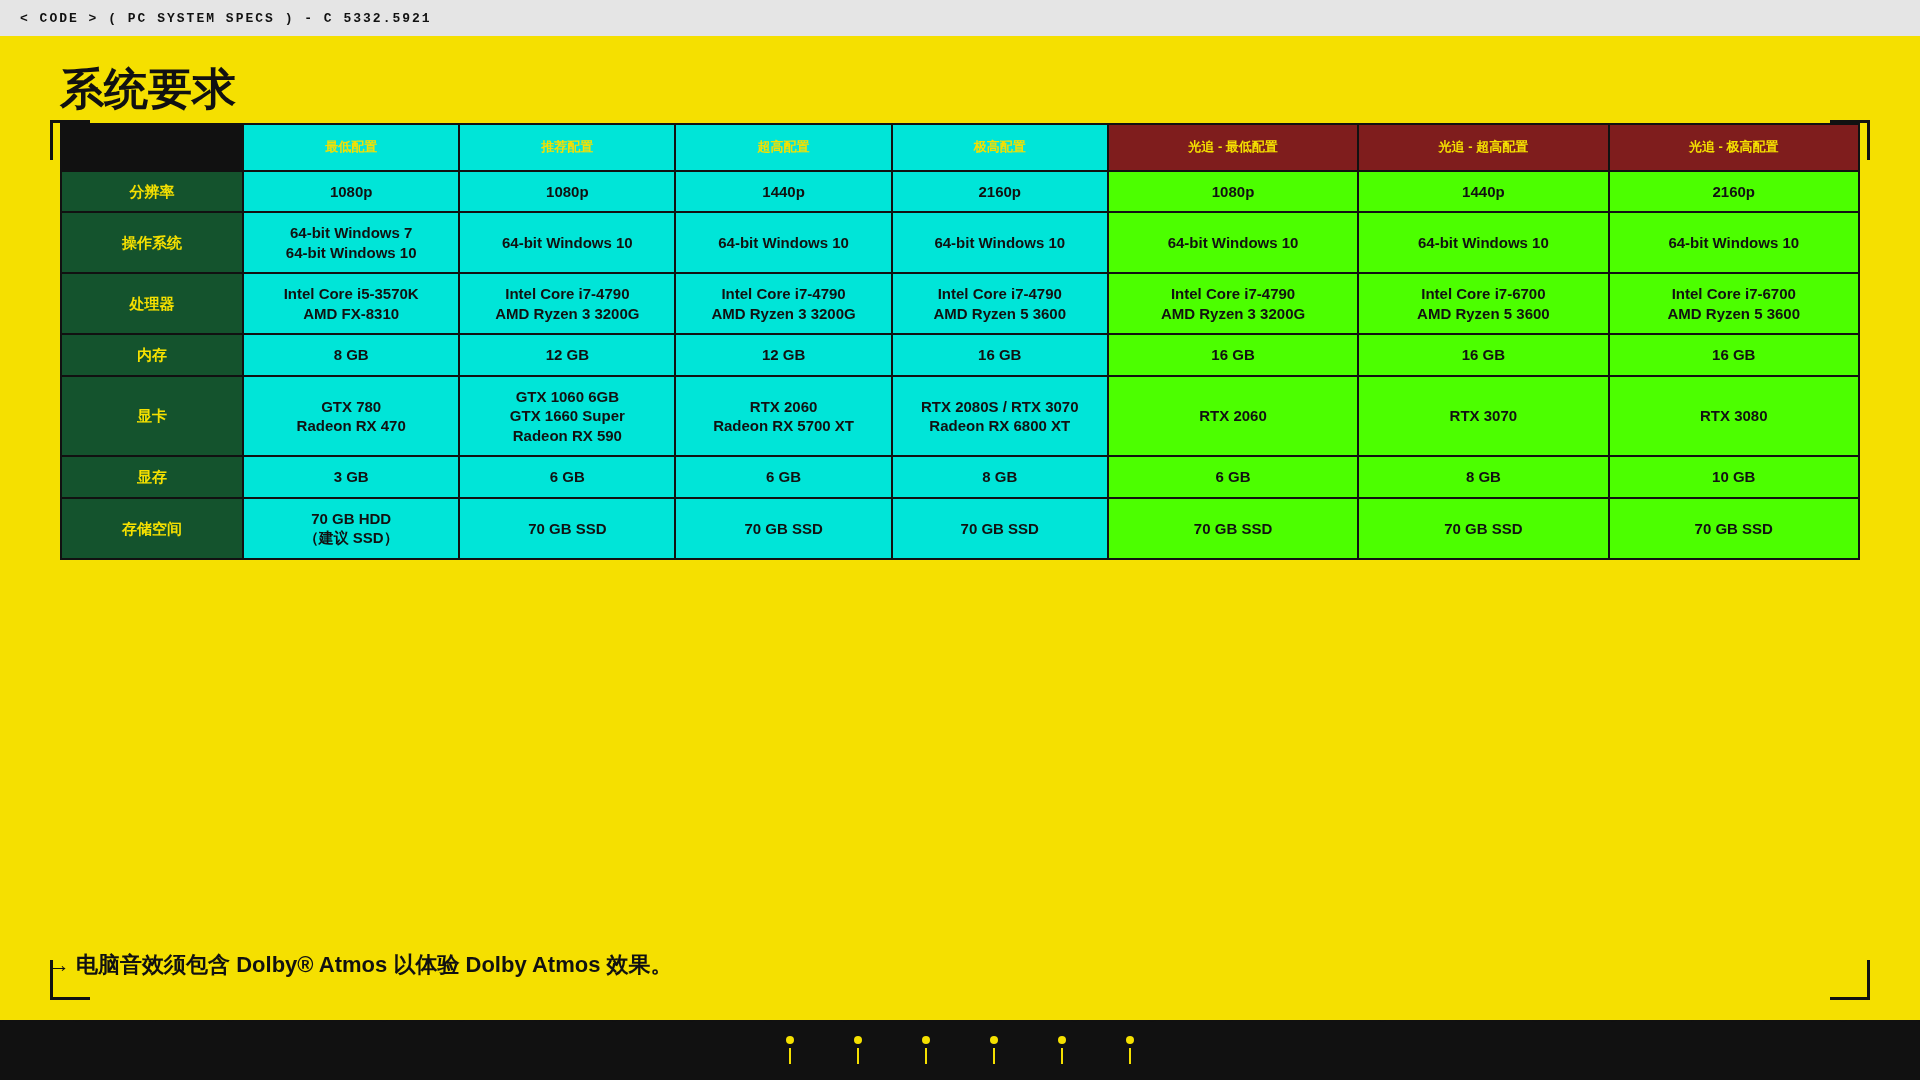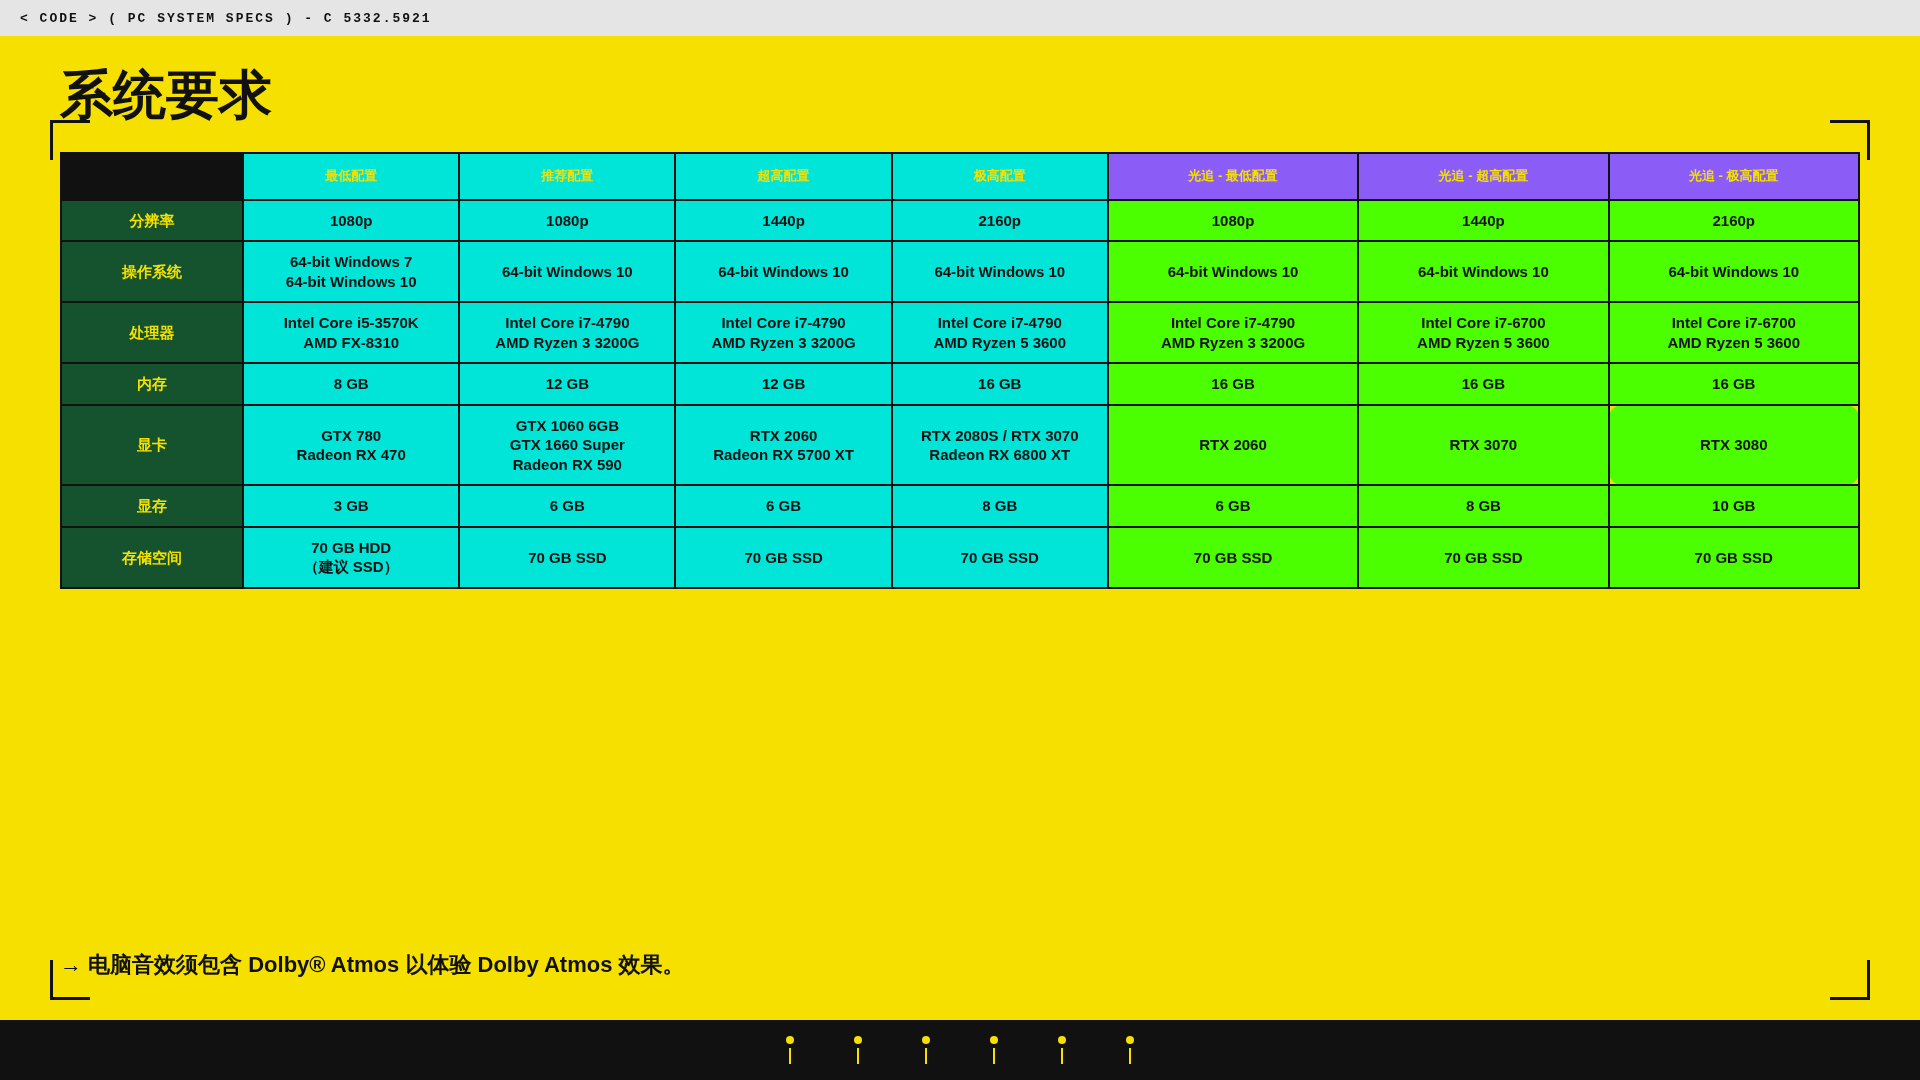--- a/index.html
+++ b/index.html
@@ -47,24 +47,24 @@
 
     
     .main-content {
       position: absolute;
       top: 60px;
       left: 60px;
       right: 60px;
     }
 
     .page-title {
-      font-size: 53px;
+      font-size: 44px;
       font-weight: 900;
       color: #111;
-      margin-bottom: 20px;
+      margin-bottom: 4px;
       font-family: 'Arial Black', Arial, sans-serif;
     }
 
     
     .specs-table {
       width: 100%;
       border-collapse: collapse;
       border: 2px solid #111;
     }
 
@@ -89,21 +89,21 @@
       color: #f5e000;
     }
 
     .th-cyan {
       background: #00e5d8;
       color: #f5e000;
       font-family: 'Arial Black', Arial, sans-serif;
     }
 
     .th-green {
-      background: #8b5cf6;
+      background: #7f1d1d;
       color: #f5e000;
       font-family: 'Arial Black', Arial, sans-serif;
     }
 
     
     .td-label {
       background: #14532d;
       color: #f5e000;
       font-weight: 900;
       text-align: left;
@@ -123,21 +123,21 @@
     .td-green {
       background: #4cff00;
       color: #111;
       font-weight: 600;
     }
 
     
     .bottom-note {
       position: absolute;
       bottom: 100px;
-      left: 60px;
+      left: 48px;
       font-size: 22px;
       color: #111;
       font-weight: 700;
       font-family: 'Arial', sans-serif;
     }
 
     
     .bottom-bar {
       position: absolute;
       bottom: 0;
@@ -286,21 +286,21 @@
 Radeon RX 470</td>
           <td class="td-cyan" style="white-space: pre-line;">GTX 1060 6GB
 GTX 1660 Super
 Radeon RX 590</td>
           <td class="td-cyan" style="white-space: pre-line;">RTX 2060
 Radeon RX 5700 XT</td>
           <td class="td-cyan" style="white-space: pre-line;">RTX 2080S / RTX 3070
 Radeon RX 6800 XT</td>
           <td class="td-green" style="white-space: pre-line;">RTX 2060</td>
           <td class="td-green" style="white-space: pre-line;">RTX 3070</td>
-          <td class="td-green" style="white-space: pre-line; border-radius: 13px;">RTX 3080</td>
+          <td class="td-green" style="white-space: pre-line;">RTX 3080</td>
         </tr>
         <tr>
           <td class="td-label">显存</td>
           <td class="td-cyan" style="white-space: pre-line;">3 GB</td>
           <td class="td-cyan" style="white-space: pre-line;">6 GB</td>
           <td class="td-cyan" style="white-space: pre-line;">6 GB</td>
           <td class="td-cyan" style="white-space: pre-line;">8 GB</td>
           <td class="td-green" style="white-space: pre-line;">6 GB</td>
           <td class="td-green" style="white-space: pre-line;">8 GB</td>
           <td class="td-green" style="white-space: pre-line;">10 GB</td>

